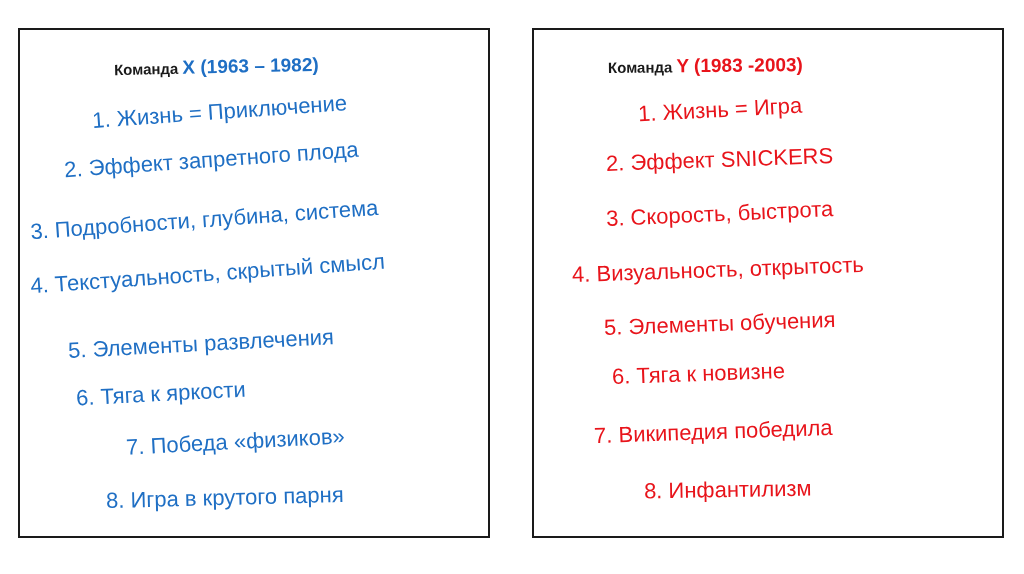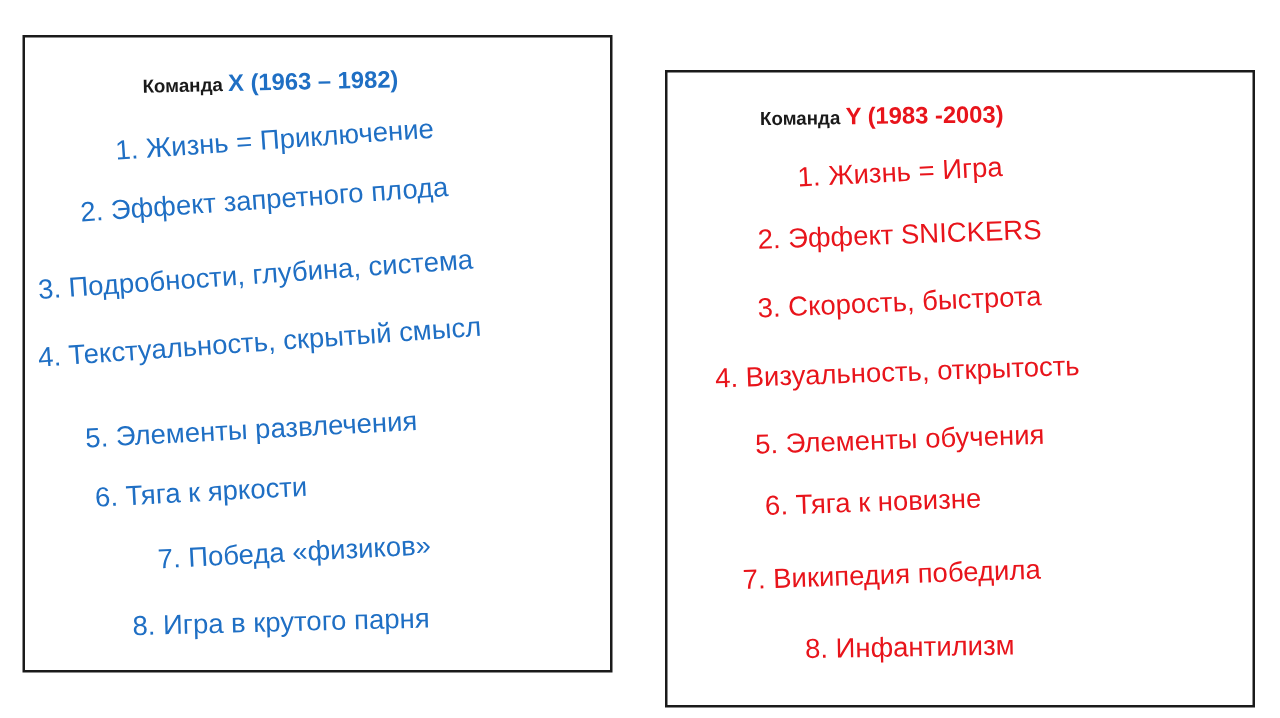--- a/index.html
+++ b/index.html
@@ -26,21 +26,20 @@
     background: #ffffff;
     box-sizing: border-box;
   }
   #panel-left {
     left: 18px;
     width: 472px;
   }
   #panel-right {
     left: 532px;
     width: 472px;
-    margin-top: 28px;
   }
   .panel-inner {
     position: relative;
     width: 100%;
     height: 100%;
   }
   .title {
     position: absolute;
     white-space: nowrap;
     font-weight: bold;

